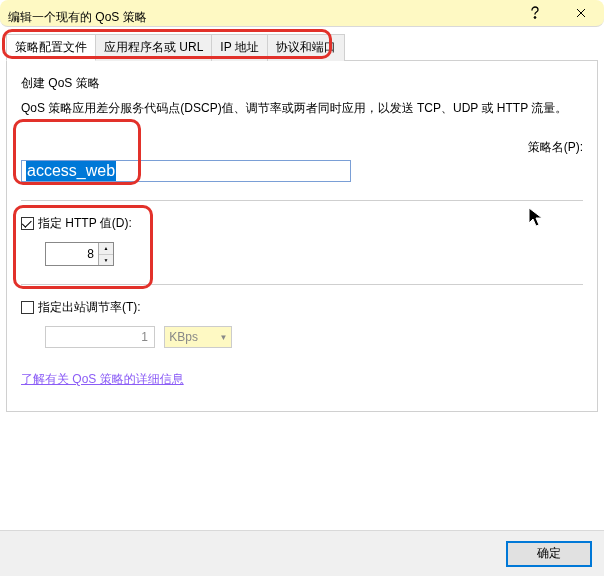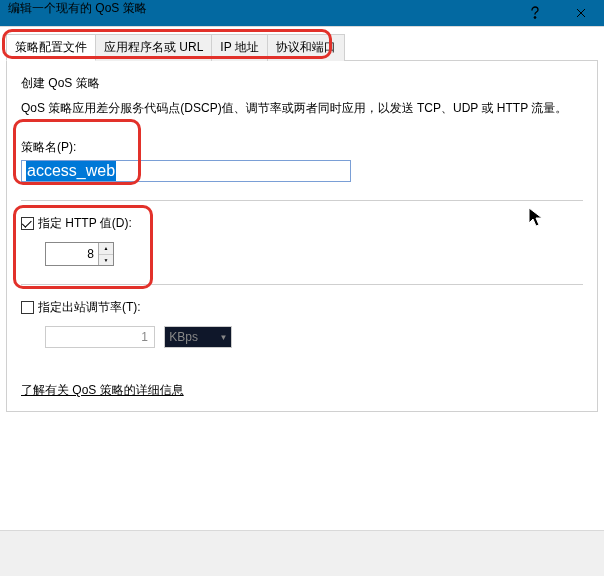--- a/index.html
+++ b/index.html
@@ -8,25 +8,26 @@
     width: 604px;
     height: 576px;
     font-family: "Microsoft YaHei", "Segoe UI", Tahoma, sans-serif;
     font-size: 12px;
     background: #fff;
     color: #000;
     overflow: hidden;
   }
   .titlebar {
     display: flex;
-    align-items: flex-start;
+    align-items: flex-end;
     height: 26px;
     padding-left: 8px;
     border-bottom: 1px solid #d9d9d9;
-    background: #0369a1;
+    background: #fef9c3;
+    border-radius: 8px;
   }
   .titlebar .title {
     flex: 1;
   }
   .titlebar .ctl {
     width: 46px;
     height: 26px;
     display: flex;
     align-items: center;
     justify-content: center;
@@ -79,20 +80,21 @@
 
   .section-title {
     margin-bottom: 8px;
   }
   .desc {
     margin-bottom: 22px;
   }
 
   .field-label {
     margin-bottom: 4px;
+    text-align: right;
   }
 
   .text-input {
     width: 330px;
     height: 22px;
     border: 1px solid #7a9fd6;
     box-sizing: border-box;
     padding: 0 4px;
     font-family: inherit;
     font-size: 16px;
@@ -178,35 +180,35 @@
     margin-left: 24px;
     display:inline-block;
   }
   .disabled-select {
     display:inline-flex;
     align-items:center;
     justify-content:space-between;
     width: 68px;
     height:22px;
     border:1px solid #ccc;
-    background:#0f172a;
+    background:#fef9c3;
     color:#888;
     padding:0 4px;
     box-sizing:border-box;
     margin-left:6px;
   }
   .disabled-select .arrow {
     font-size: 8px;
   }
 
   .link {
-    color: #000000;
+    color: #8b5cf6;
     text-decoration: underline;
     position: absolute;
-    bottom: 12px;
+    bottom: 23px;
     left: 14px;
   }
 
   .button-bar {
     position: absolute;
     bottom: 0;
     left: 0; right: 0;
     height: 46px;
     border-top: 1px solid #d9d9d9;
     background: #f0f0f0;
@@ -309,17 +311,20 @@
         <span>KBps</span>
         <span class="arrow">▼</span>
       </span>
     </div>
 
     <a class="link">了解有关 QoS 策略的详细信息</a>
   </div>
 </div>
 
 <div class="button-bar">
+  <div class="btn default">
+      <span>确定</span>
+    </div>
 </div>
 
 <svg class="cursor" style="left:528px; top:207px;" width="16" height="22" viewBox="0 0 16 22">
   <path d="M1 1 L1 16 L5 12 L8 19 L11 18 L8 11 L14 11 Z" fill="#000" stroke="#fff" stroke-width="1"></path>
 </svg>
 
 </body></html>

